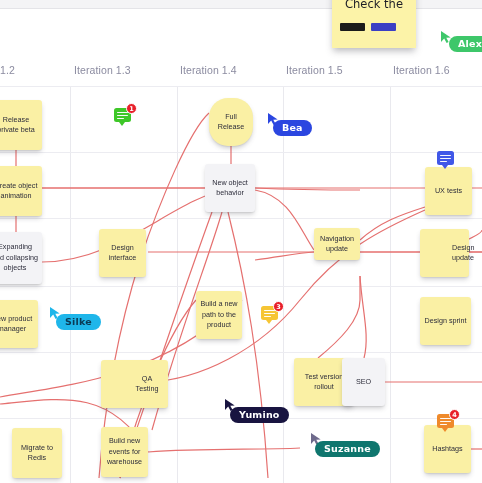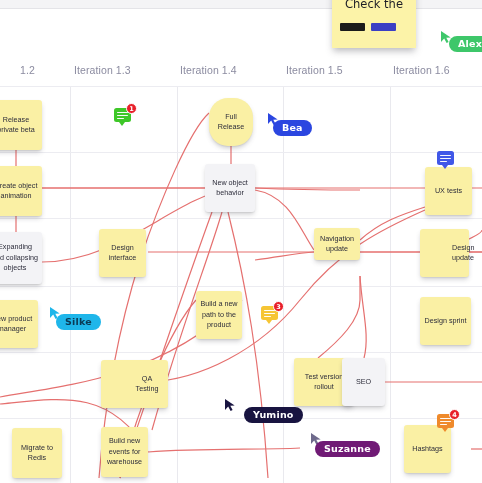--- a/index.html
+++ b/index.html
@@ -131,21 +131,21 @@
   }
 </style>
 </head>
 <body>
 
 <div id="board">
 
   <div class="top-chrome"></div>
 
   <div class="col-headers">
-      <div class="col-header" style="left: 8px; padding-left: 12px;">1.2</div>
+      <div class="col-header" style="left: 0px;">1.2</div>
       <div class="col-header" style="left: 74px;">Iteration 1.3</div>
       <div class="col-header" style="left: 180px; text-align: right;">Iteration 1.4</div>
       <div class="col-header" style="left: 286px;">Iteration 1.5</div>
       <div class="col-header" style="left: 393px;">Iteration 1.6</div>
     </div>
 
   <div class="grid">
       <div class="vline" style="left: 70px;"></div>
       <div class="vline" style="left: 177px;"></div>
       <div class="vline" style="left: 283px;"></div>
@@ -233,21 +233,21 @@
       </div>
       <div class="card yellow" style="left: 425px; top: 167px; width: 47px; height: 48px;">
         <span class="card-text">UX tests</span>
       </div>
       <div class="card yellow" style="left: 420px; top: 229px; width: 49px; height: 48px; padding-left: 32px;">
         <span class="card-text">Design update</span>
       </div>
       <div class="card yellow" style="left: 420px; top: 297px; width: 51px; height: 48px;">
         <span class="card-text">Design sprint</span>
       </div>
-      <div class="card yellow" style="left: 404px; top: 425px; width: 47px; height: 48px;">
+      <div class="card yellow" style="left: 424px; top: 425px; width: 47px; height: 48px;">
         <span class="card-text">Hashtags</span>
       </div>
     </div>
 
   <div id="comments-layer">
       <div class="comment" style="left: 114px; top: 108px;">
         <div class="bubble" style="background: rgb(62, 199, 40); color: rgb(62, 199, 40);">
           <div class="ln ln1"></div>
           <div class="ln ln2"></div>
           <div class="ln ln3"></div>
@@ -288,25 +288,25 @@
           <path d="M1 1 L1 12 L4.2 8.6 L6.6 13 L8.6 11.9 L6.3 7.8 L10.7 7.4 Z" fill="#2b46e0"></path>
         </svg></div>
       <div class="name-tag" style="left: 273px; top: 120px; background: rgb(43, 70, 224); color: rgb(255, 255, 255);">Bea</div>
       <div class="cursor" style="left: 49px; top: 306px;"><svg width="12" height="14" viewBox="0 0 12 14">
           <path d="M1 1 L1 12 L4.2 8.6 L6.6 13 L8.6 11.9 L6.3 7.8 L10.7 7.4 Z" fill="#1fb6ea"></path>
         </svg></div>
       <div class="name-tag" style="left: 56px; top: 314px; background: rgb(31, 182, 234); color: rgb(11, 58, 85); border-radius: 8px;">Silke</div>
       <div class="cursor" style="left: 224px; top: 398px;"><svg width="12" height="14" viewBox="0 0 12 14">
           <path d="M1 1 L1 12 L4.2 8.6 L6.6 13 L8.6 11.9 L6.3 7.8 L10.7 7.4 Z" fill="#181440"></path>
         </svg></div>
-      <div class="name-tag" style="left: 230px; top: 407px; background: rgb(24, 20, 64); color: rgb(255, 255, 255); margin-left: 14px;">Yumino</div>
+      <div class="name-tag" style="left: 230px; top: 407px; background: rgb(24, 20, 64); color: rgb(255, 255, 255);">Yumino</div>
       <div class="cursor" style="left: 310px; top: 432px;"><svg width="12" height="14" viewBox="0 0 12 14">
           <path d="M1 1 L1 12 L4.2 8.6 L6.6 13 L8.6 11.9 L6.3 7.8 L10.7 7.4 Z" fill="#6e6a8c"></path>
         </svg></div>
-      <div class="name-tag" style="left: 315px; top: 441px; background: #701a75; color: rgb(255, 255, 255);">Suzanne</div>
+      <div class="name-tag" style="left: 315px; top: 441px; background: #0f766e; color: rgb(255, 255, 255);">Suzanne</div>
     </div>
 
   <div class="float-note" id="float-note" style="left: 332px; top: -10px; width: 84px; height: 58px;">
     <div class="float-note-text">Check the</div>
     <div class="swatch-row" id="swatch-row">
         <div class="swatch" style="background: rgb(27, 27, 27);"></div>
         <div class="swatch" style="background: rgb(59, 63, 196);"></div>
       </div>
   </div>
 

